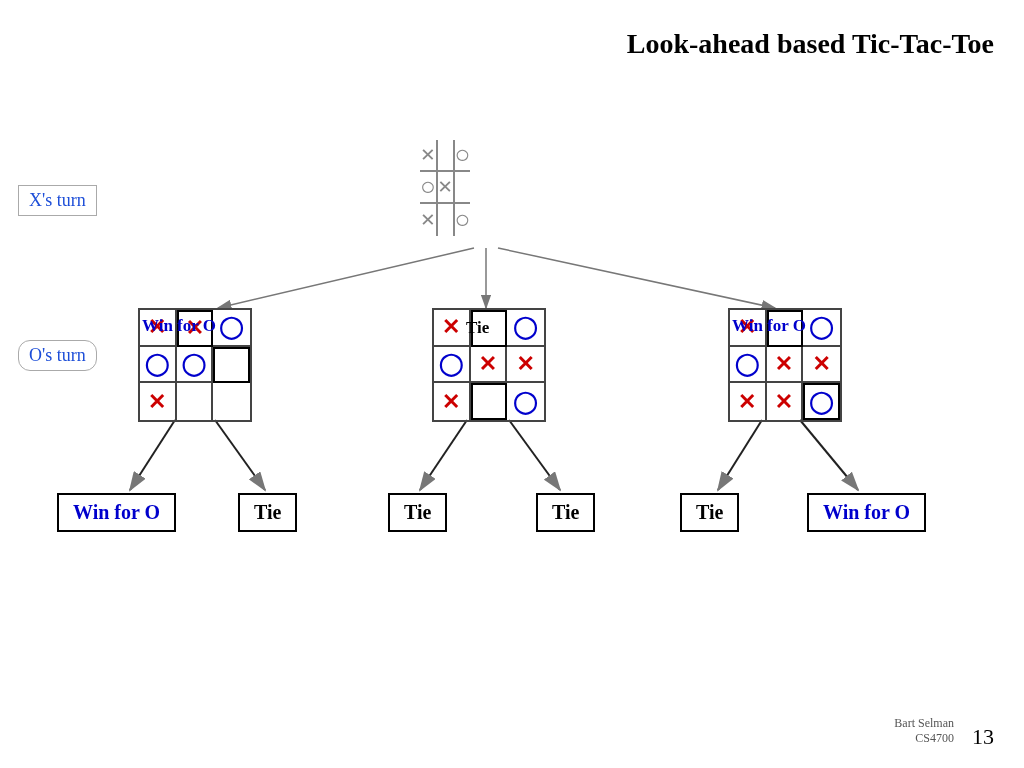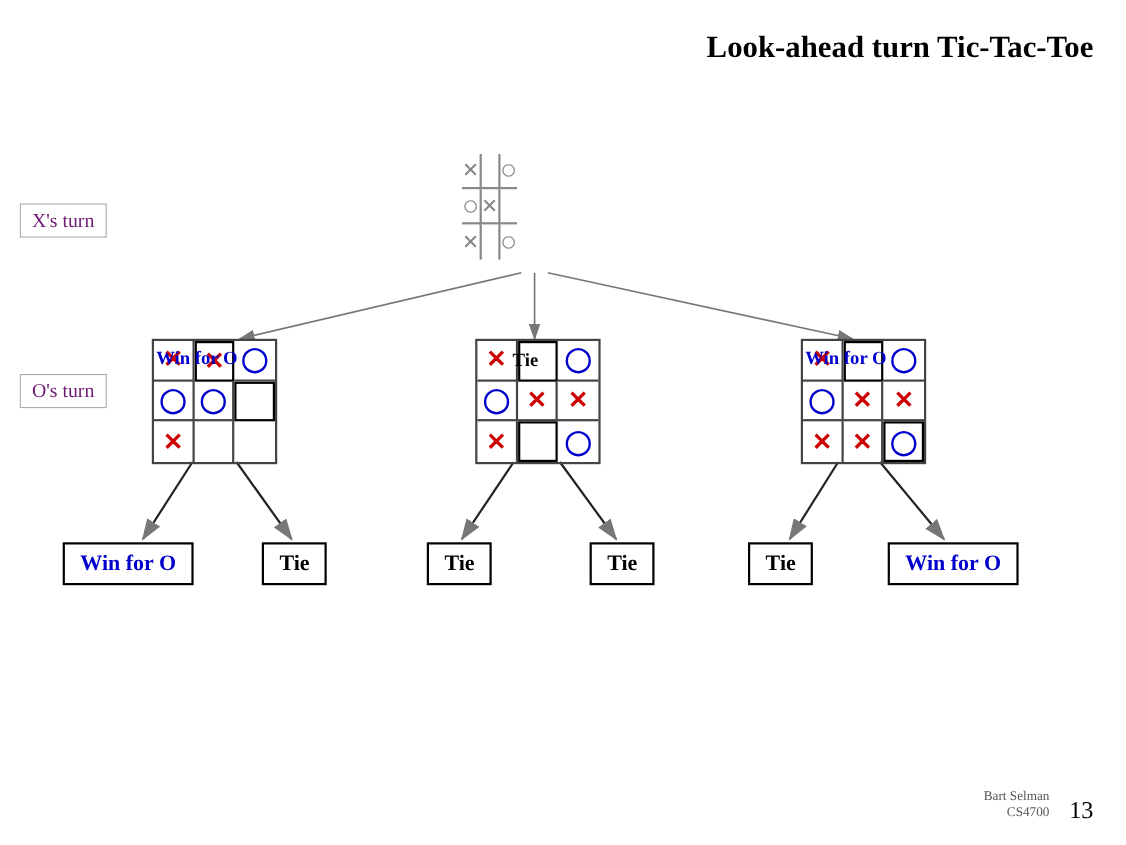--- a/index.html
+++ b/index.html
@@ -21,30 +21,31 @@
       font-weight: bold;
       color: black;
     }
 
     
     .turn-label {
       position: absolute;
       border: 1.5px solid #aaa;
       padding: 4px 10px;
       font-size: 18px;
-      color: #701a75;
+      color: #1d4ed8;
       background: white;
     }
     .xs-turn {
       top: 185px;
       left: 18px;
     }
     .os-turn {
       top: 340px;
       left: 18px;
+      border-radius: 12px;
     }
 
     
     .board {
       position: absolute;
       display: grid;
       grid-template-columns: repeat(3, 1fr);
       grid-template-rows: repeat(3, 1fr);
     }
 
@@ -125,21 +126,21 @@
       bottom: 22px;
       right: 70px;
       font-size: 12px;
       color: #555;
       text-align: right;
     }
   </style>
 </head>
 <body>
 
-<div class="title">Look-ahead turn Tic-Tac-Toe</div>
+<div class="title">Look-ahead based Tic-Tac-Toe</div>
 
 <div class="turn-label xs-turn">X's turn</div>
 <div class="turn-label os-turn">O's turn</div>
 
 <svg class="arrow-container" xmlns="http://www.w3.org/2000/svg">
   <defs>
     <marker id="arrowhead" markerWidth="10" markerHeight="7" refX="9" refY="3.5" orient="auto">
       <polygon points="0 0, 10 3.5, 0 7" fill="#777"></polygon>
     </marker>
   </defs>

